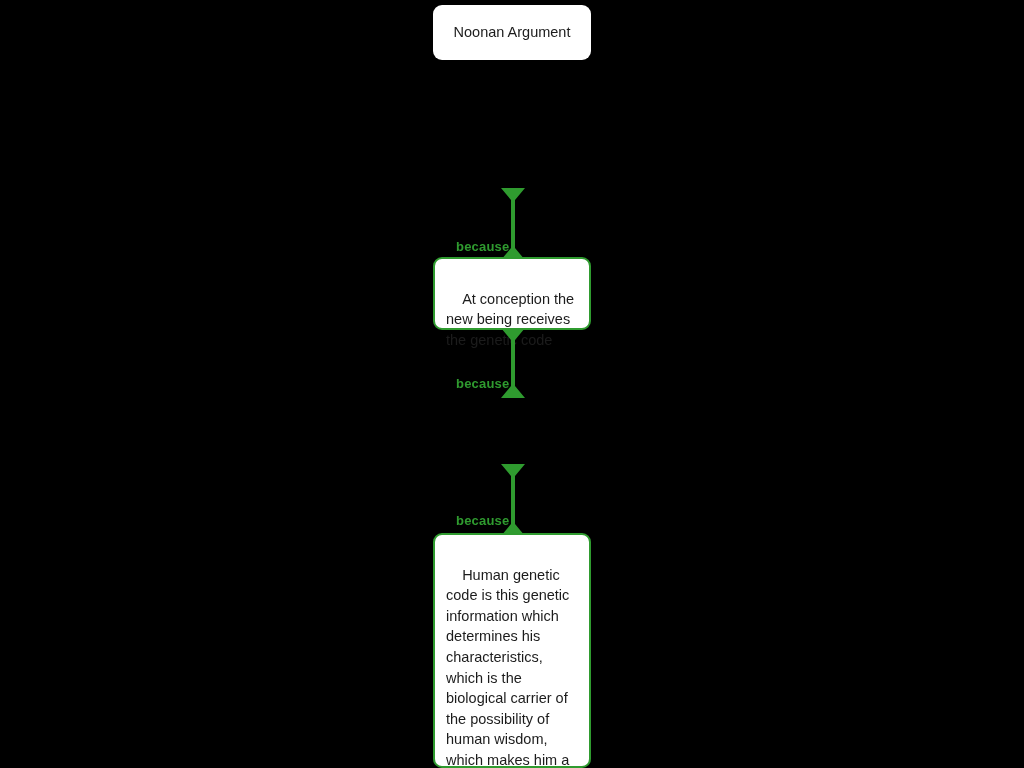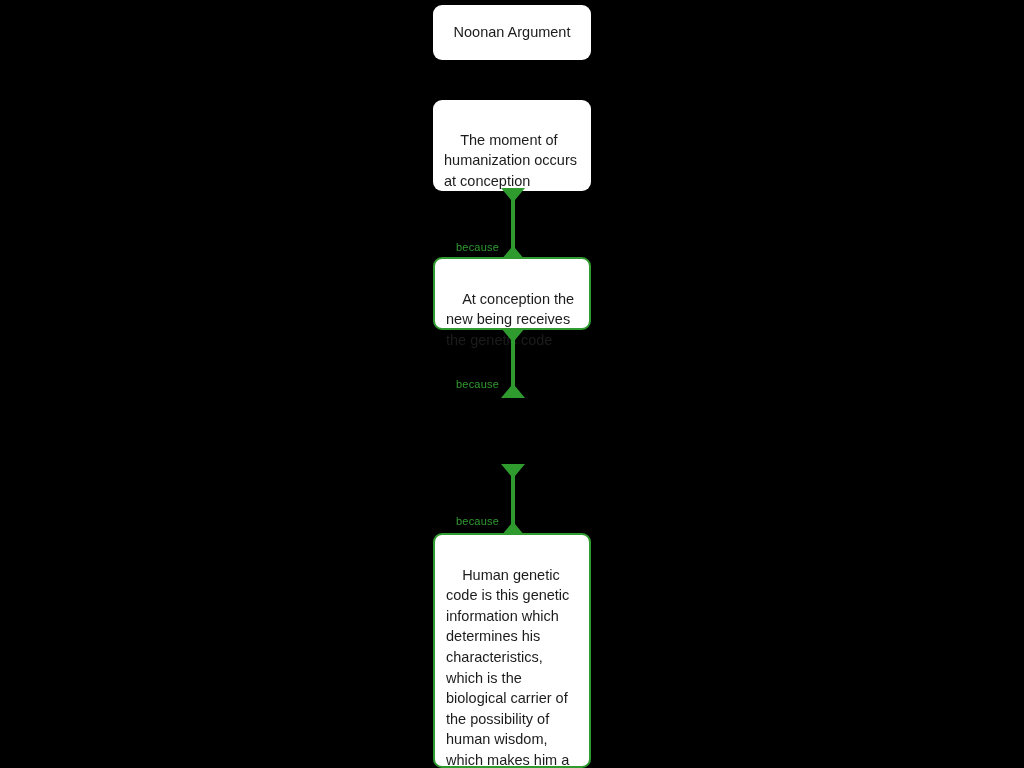--- a/index.html
+++ b/index.html
@@ -49,39 +49,36 @@
   .connector {
     position: absolute;
   }
   .connector svg {
     display: block;
     overflow: visible;
   }
   .because {
     position: absolute;
     color: #2f9b2f;
-    font-size: 11px;
-    font-weight: normal;
+    font-size: 13px;
+    font-weight: bold;
     letter-spacing: 0.2px;
     line-height: 10px;
     white-space: nowrap;
   }
 </style>
 </head>
 <body>
 
 <div id="canvas">
 
   <div class="node plain title" style="left:433px; top:5px; width:158px; height:55px;">
     <span>Noonan Argument</span>
   </div>
 
-  <div class="node plain" style="left:433px; top:100px; width:158px; height:91px;">
-    <span>The moment of humanization occurs at conception</span>
-  </div>
 
   <div class="connector" style="left:497px; top:188px; width:32px; height:72px;">
     <svg width="32" height="72" viewBox="0 0 32 72" aria-hidden="true">
       <path d="M 4 0 L 28 0 L 18 12 L 18 60 L 28 72 L 4 72 L 14 60 L 14 12 Z" fill="#2f9b2f"></path>
     </svg>
   </div>
   <div class="because" style="left:456px; top:242px;">because</div>
 
   <div class="node bordered" style="left:433px; top:257px; width:158px; height:73px;">
     <span>At conception the new being receives the genetic code</span>

